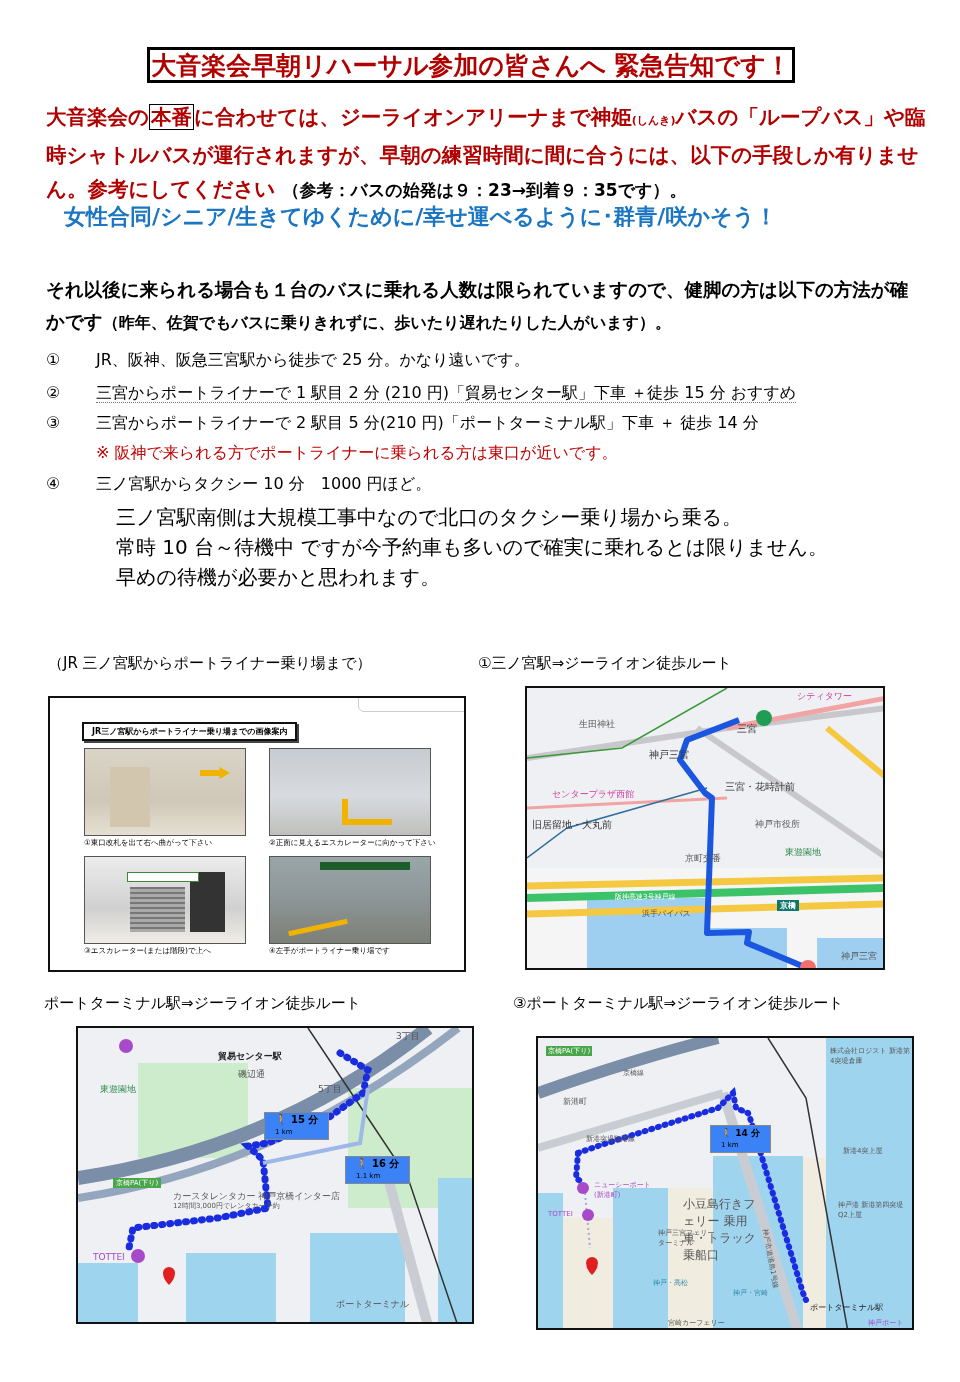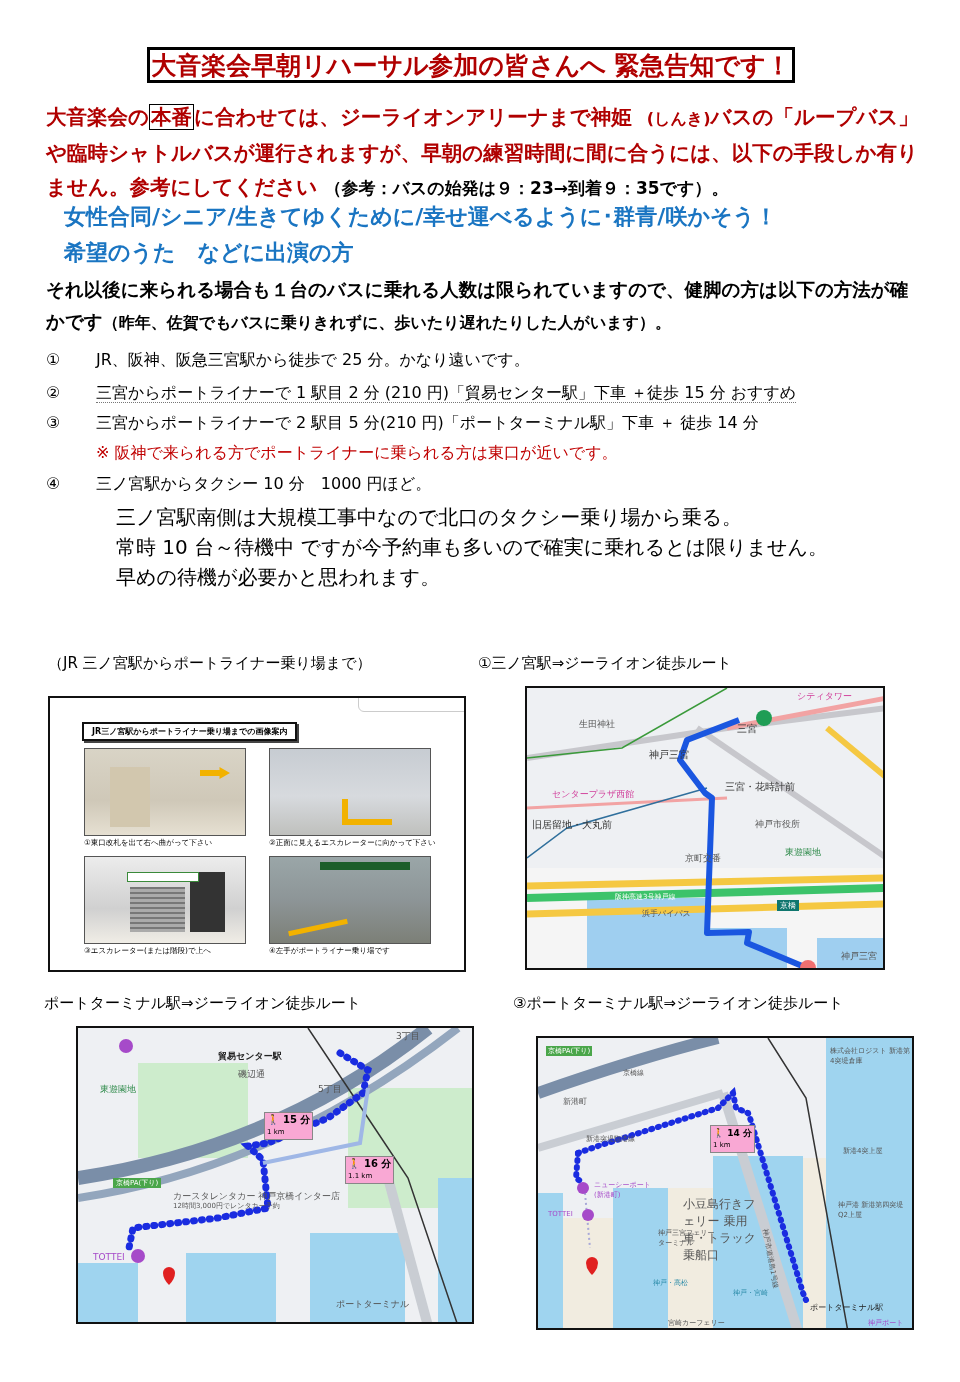--- a/index.html
+++ b/index.html
@@ -8,21 +8,21 @@
   .abs { position: absolute; }
 
   
   .title-box { left: 147px; top: 47px; width: 648px; height: 36px; border: 3px solid #000;
                box-sizing: border-box; display: flex; align-items: center; justify-content: center; }
   .title-text { color: #b00000; font-weight: bold; font-size: 25px; letter-spacing: 0px; white-space: nowrap; }
 
   
   .intro { left: 46px; top: 100px; width: 880px; color: #b00000; font-weight: bold; font-size: 20.5px; line-height: 34px; }
   .intro .boxed { border: 1.5px solid #000; padding: 0 1px; }
-  .intro .small { font-size: 16px; margin-left: 15px; }
+  .intro .small { font-size: 11px; }
   .intro .note { color: #000; font-size: 17px; font-weight: bold; }
 
   
   .blue { left: 64px; top: 199px; width: 860px; color: #1a75c2; font-weight: bold; font-size: 22px; line-height: 36px; }
 
   
   .bold-para { left: 46px; top: 274px; width: 880px; color: #000; font-weight: bold; font-size: 18.5px; line-height: 32px; }
   .bold-para .paren { font-size: 16px; }
 
   
@@ -38,38 +38,37 @@
   .panel { border: 2px solid #111; box-sizing: border-box; overflow: hidden; background: #fff; }
 
   
   .guide-head { left: 32px; top: 24px; border: 2px solid #111; padding: 2px 8px; font-size: 8px; font-weight: bold; box-shadow: 2px 2px 0 #444; background:#fff; }
   .guide-photo { position: absolute; width: 160px; height: 86px; border: 1px solid #555; overflow: hidden; }
   .guide-cap { position: absolute; font-size: 7.5px; white-space: nowrap; }
 
   
   .map { position: absolute; inset: 0; background: #eef0f3; }
   .map-label { position: absolute; font-size: 9px; white-space: nowrap; color: #555; }
-  .timebox { position: absolute; background: #f9a8d4; border: 1px solid #888; font-size: 10px; font-weight: bold; padding: 1px 2px; line-height: 12px; }
+  .timebox { position: absolute; background: #3b82f6; border: 1px solid #888; font-size: 10px; font-weight: bold; padding: 1px 10px; line-height: 12px; }
   .timebox small { display:block; font-size: 7px; font-weight: normal; }
 </style>
 </head>
 <body>
 
 <div class="abs title-box">
   <span class="title-text">大音楽会早朝リハーサル参加の皆さんへ 緊急告知です！</span>
 </div>
 
 <div class="abs intro">
   <span>大音楽会の</span><span class="boxed">本番</span><span>に合わせては、ジーライオンアリーナまで神姫</span><span class="small">(しんき)</span><span>バスの「ループバス」や臨時シャトルバスが運行されますが、早朝の練習時間に間に合うには、以下の手段しか有りません。参考にしてください</span>
   <span class="note">（参考：バスの始発は９：23→到着９：35です）。</span>
 </div>
 
 <div class="abs blue">
   <div>女性合同/シニア/生きてゆくために/幸せ運べるように･群青/咲かそう！</div>
-  <div>希望のうた　などに出演の方</div>
 </div>
 
 <div class="abs bold-para">
   <span>それ以後に来られる場合も１台のバスに乗れる人数は限られていますので、健脚の方は以下の方法が確かです</span><span class="paren">（昨年、佐賀でもバスに乗りきれずに、歩いたり遅れたりした人がいます）。</span>
 </div>
 
 <div class="abs opt" style="top:348px;">
   <span class="num">①</span><span>JR、阪神、阪急三宮駅から徒歩で 25 分。かなり遠いです。</span>
 </div>
 <div class="abs opt" style="top:381px;">
@@ -148,21 +147,21 @@
     <span class="map-label" style="left:210px; top:34px; color:#333; font-size:10px;">三宮</span>
     <span class="map-label" style="left:122px; top:60px; color:#333; font-size:10px;">神戸三宮</span>
     <span class="map-label" style="left:198px; top:92px; color:#333; font-size:10px;">三宮・花時計前</span>
     <span class="map-label" style="left:25px; top:100px; color:#d03d9a;">センタープラザ西館</span>
     <span class="map-label" style="left:5px; top:130px; color:#333; font-size:10px;">旧居留地・大丸前</span>
     <span class="map-label" style="left:228px; top:130px;">神戸市役所</span>
     <span class="map-label" style="left:258px; top:158px; color:#2e8a4a;">東遊園地</span>
     <span class="map-label" style="left:158px; top:164px;">京町交番</span>
     <span class="map-label" style="left:88px; top:204px; font-size:7px; color:#fff;">阪神高速3号神戸線</span>
     <span class="map-label" style="left:115px; top:220px; font-size:8px;">浜手バイパス</span>
-    <span class="map-label" style="left:250px; top:212px; font-size:8px; background:#0f766e; color:#fff; padding:0 3px;">京橋</span>
+    <span class="map-label" style="left:250px; top:212px; font-size:8px; background:#0f766e; color:#fff; padding:0 3px;font-weight:bold;">京橋</span>
     <span class="map-label" style="left:314px; top:262px;">神戸三宮</span>
     <span class="map-label" style="left:270px; top:2px; color:#d03d9a;">シティタワー</span>
   </div>
 </div>
 
 <div class="abs caption" style="left:44px; top:994px;">ポートターミナル駅⇒ジーライオン徒歩ルート</div>
 <div class="abs caption" style="left:513px; top:994px;">③ポートターミナル駅⇒ジーライオン徒歩ルート</div>
 
 <div class="abs panel" style="left:76px; top:1026px; width:398px; height:298px;">
   <div class="map">

